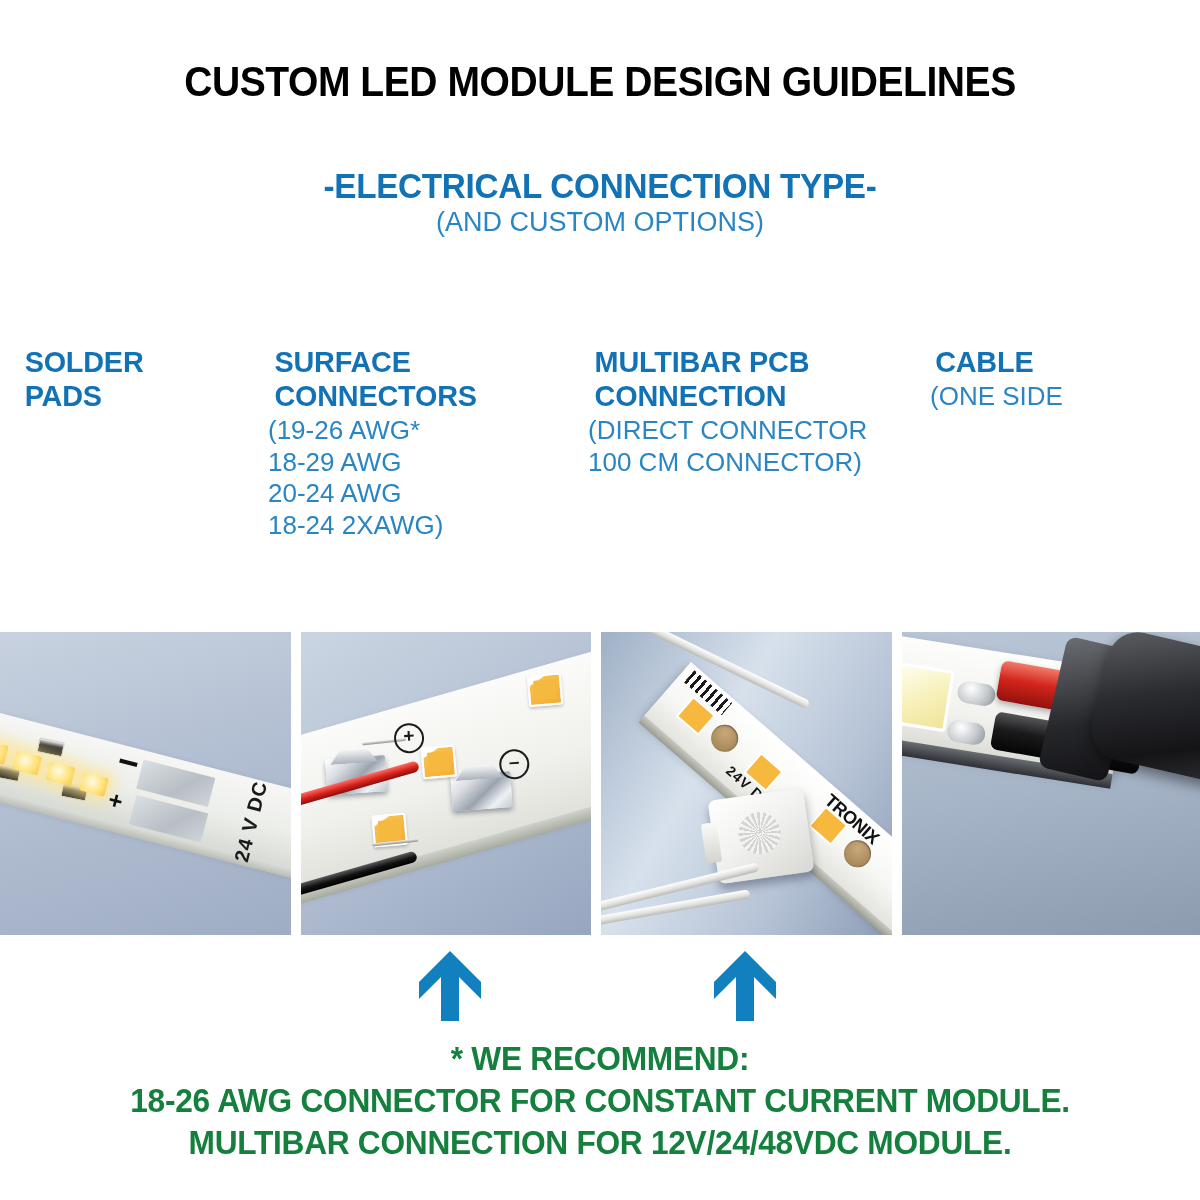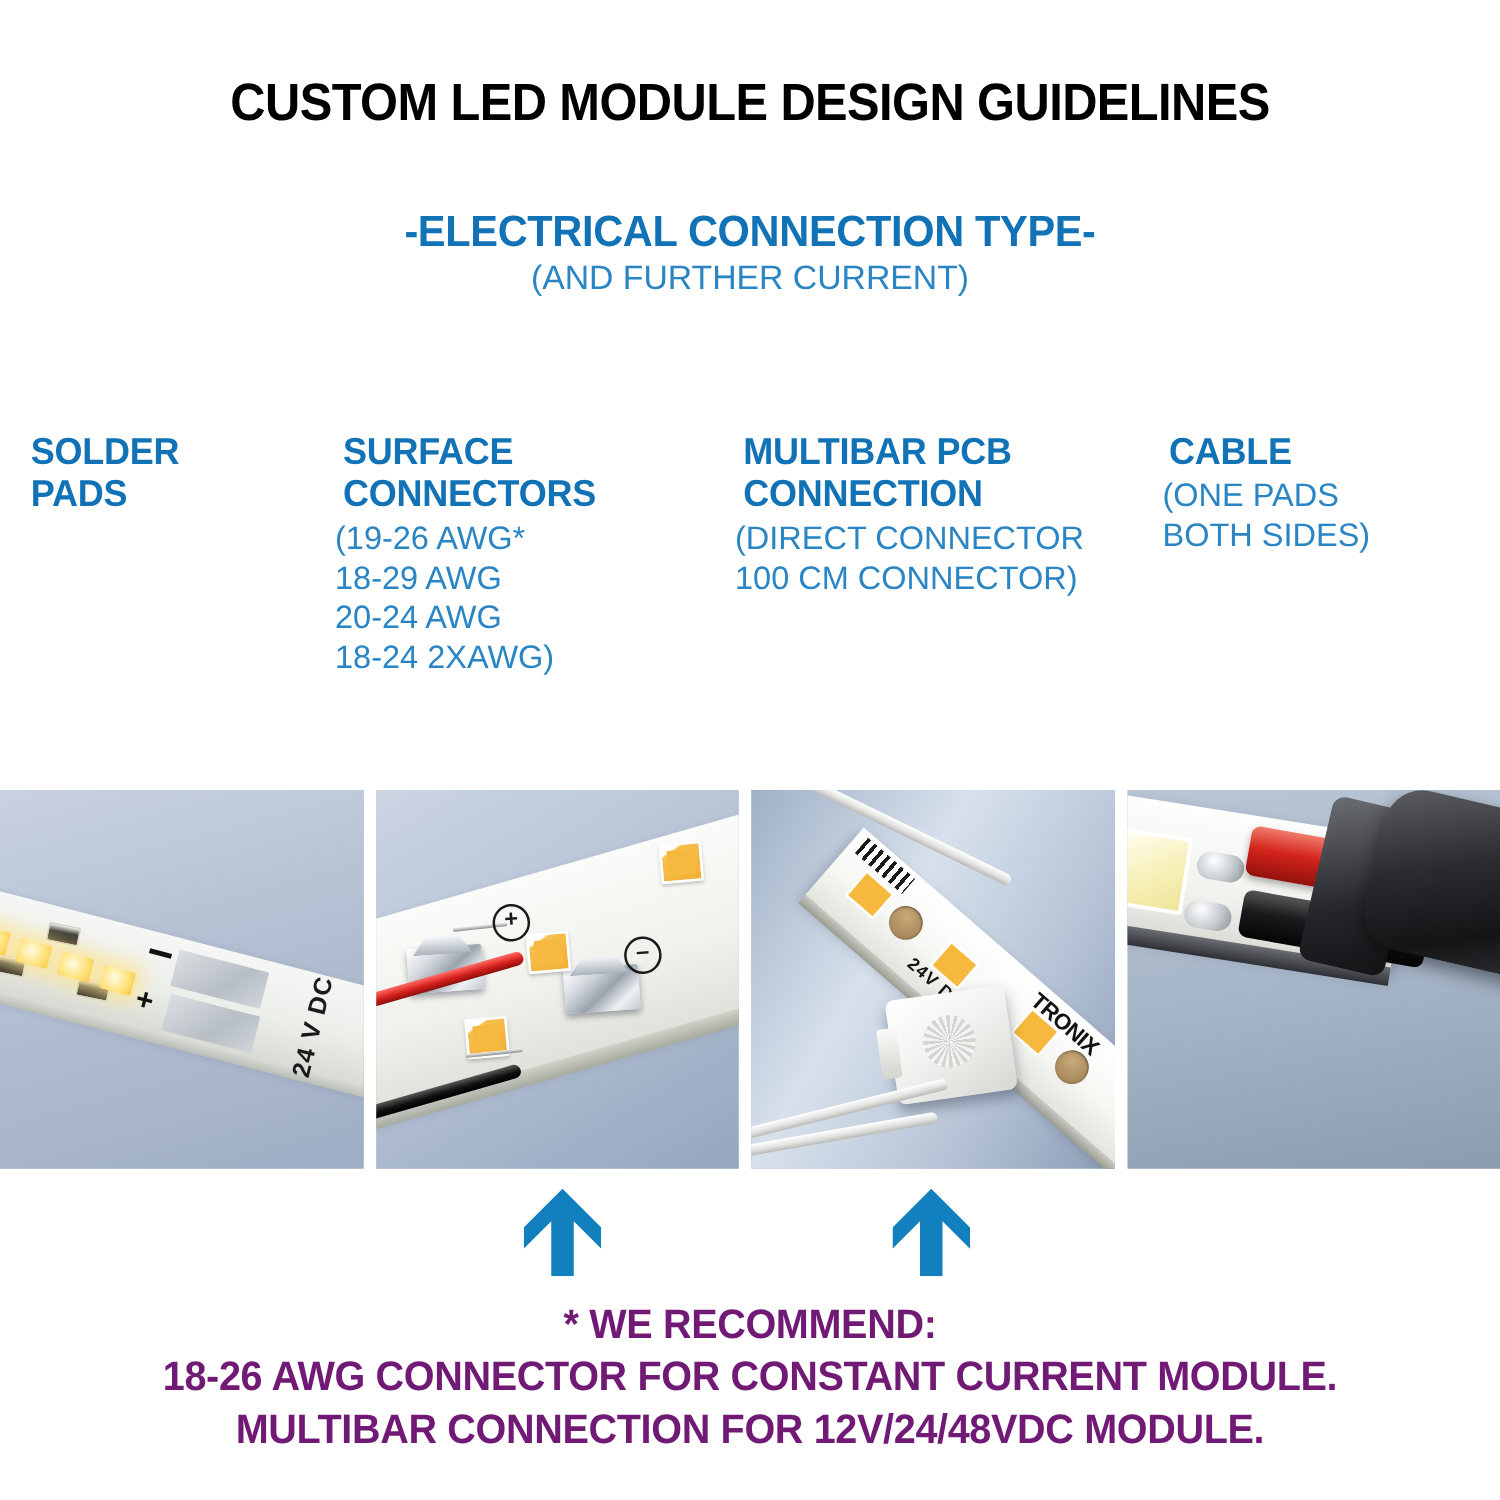--- a/index.html
+++ b/index.html
@@ -285,37 +285,37 @@
   
   .arrow{
     position:absolute;width:62px;height:70px;
   }
   #arrow-left{left:419px;top:951px;}
   #arrow-right{left:714px;top:951px;}
 
   
   .footer{
     position:absolute;left:0;top:1038px;width:1200px;
-    text-align:center;color:#701a75;
+    text-align:center;color:#15803d;
   }
   .footer div{
     font-size:33px;font-weight:bold;line-height:1.28;
     letter-spacing:-0.3px;white-space:nowrap;
     transform:scaleX(0.96);
   }
 </style>
 </head>
 <body>
 
 <div class="page">
 
   <div class="main-title">CUSTOM LED MODULE DESIGN GUIDELINES</div>
 
   <div class="sub-heading">-ELECTRICAL CONNECTION TYPE-</div>
-  <div class="sub-note">(AND FURTHER CURRENT)</div>
+  <div class="sub-note">(AND CUSTOM OPTIONS)</div>
 
   <div class="columns">
 
     <div class="col" id="col-solder">
       <div class="col-title">
         <div>SOLDER</div>
         <div>PADS</div>
       </div>
       <div class="col-sub"></div>
     </div>
@@ -342,22 +342,21 @@
         <div>(DIRECT CONNECTOR</div>
         <div>100 CM CONNECTOR)</div>
       </div>
     </div>
 
     <div class="col" id="col-cable">
       <div class="col-title">
         <div>CABLE</div>
       </div>
       <div class="col-sub">
-        <div>(ONE PADS</div>
-        <div>BOTH SIDES)</div>
+        <div>(ONE SIDE</div>
       </div>
     </div>
 
   </div>
 
   <div class="photo-band">
 
     <div class="panel p1">
       <div class="bg-grad1"></div>
 

